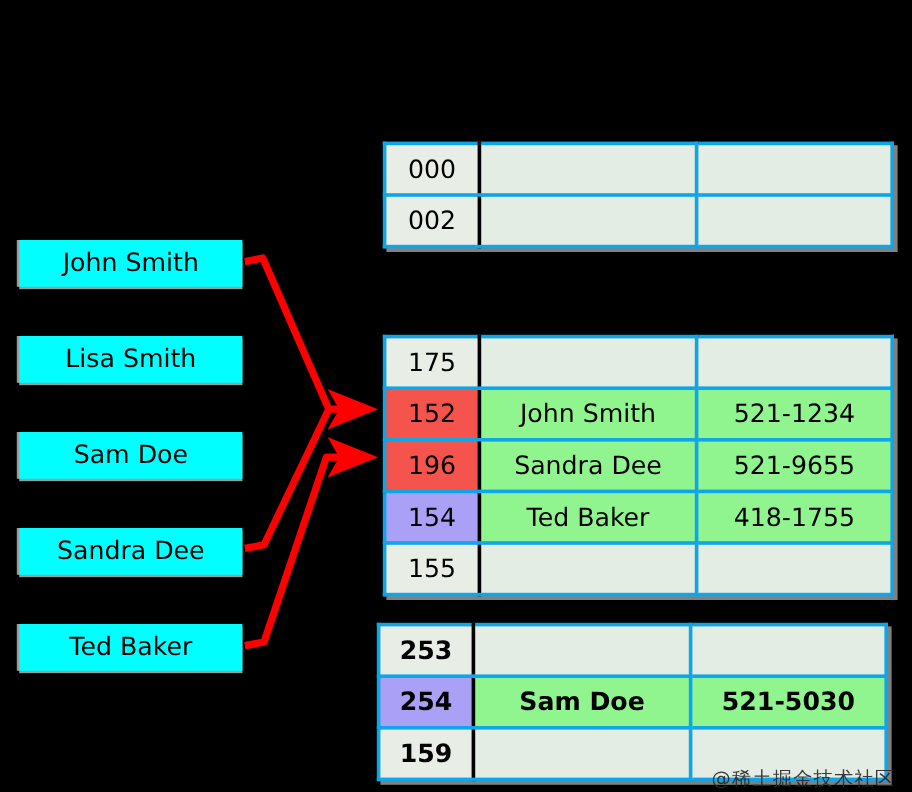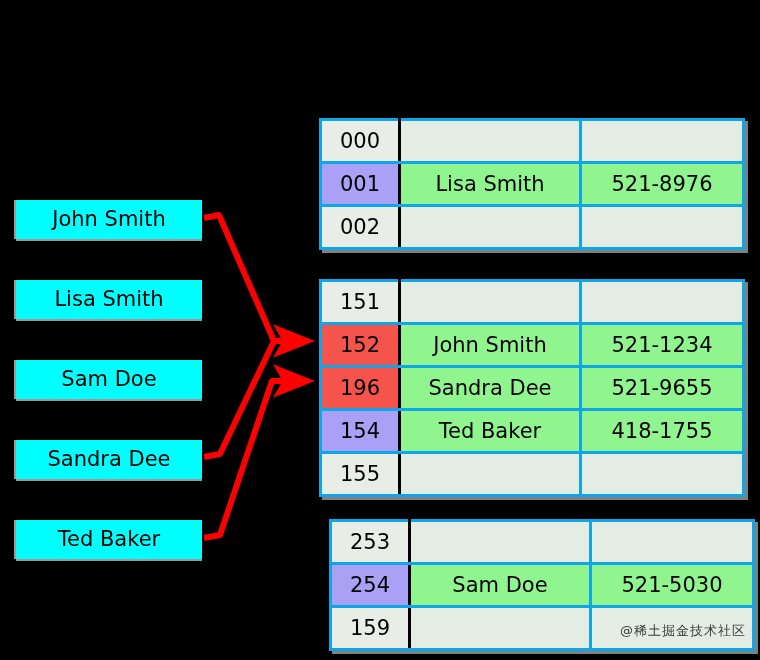--- a/index.html
+++ b/index.html
@@ -65,37 +65,37 @@
 
   .cname  { width: 178px; }
   .cphone { width: 160px; }
 
   .empty  { background: #E4EDE4; }
   .filled { background: #90F58F; }
 
   
   #table-top    { left: 319px; top: 118px; }
   #table-middle { left: 319px; top: 279px; }
-  #table-bottom { left: 329px; top: 519px; }
+  #table-bottom { left: 314px; top: 519px; font-weight: bold; }
 
   
   #arrows {
     position: absolute;
     left: 0; top: 0;
     width: 760px;
     height: 660px;
     pointer-events: none;
   }
 
   
   #watermark {
     position: absolute;
     right: 14px;
-    bottom: 20px;
-    font-size: 13px;
+    bottom: 0;
+    font-size: 16px;
     color: #2a2a2a;
     letter-spacing: 1px;
     opacity: 0.92;
     white-space: nowrap;
     font-family: "DejaVu Sans", sans-serif;
   }
 </style>
 </head>
 <body>
 
@@ -118,36 +118,31 @@
   </div>
 
   <table class="htable" id="table-top">
     <tbody>
         <tr>
       <td class="idx">000</td>
       <td class="cname empty"></td>
       <td class="cphone empty"></td>
     </tr>
     <tr>
-      <td class="idx purple">001</td>
-      <td class="cname filled">Lisa Smith</td>
-      <td class="cphone filled">521-8976</td>
-    </tr>
-    <tr>
       <td class="idx">002</td>
       <td class="cname empty"></td>
       <td class="cphone empty"></td>
     </tr>
   </tbody>
     </table>
 
   <table class="htable" id="table-middle">
     <tbody>
         <tr>
-      <td class="idx">151</td>
+      <td class="idx">175</td>
       <td class="cname empty"></td>
       <td class="cphone empty"></td>
     </tr>
     <tr>
       <td class="idx red">152</td>
       <td class="cname filled">John Smith</td>
       <td class="cphone filled">521-1234</td>
     </tr>
     <tr>
       <td class="idx red">196</td>

